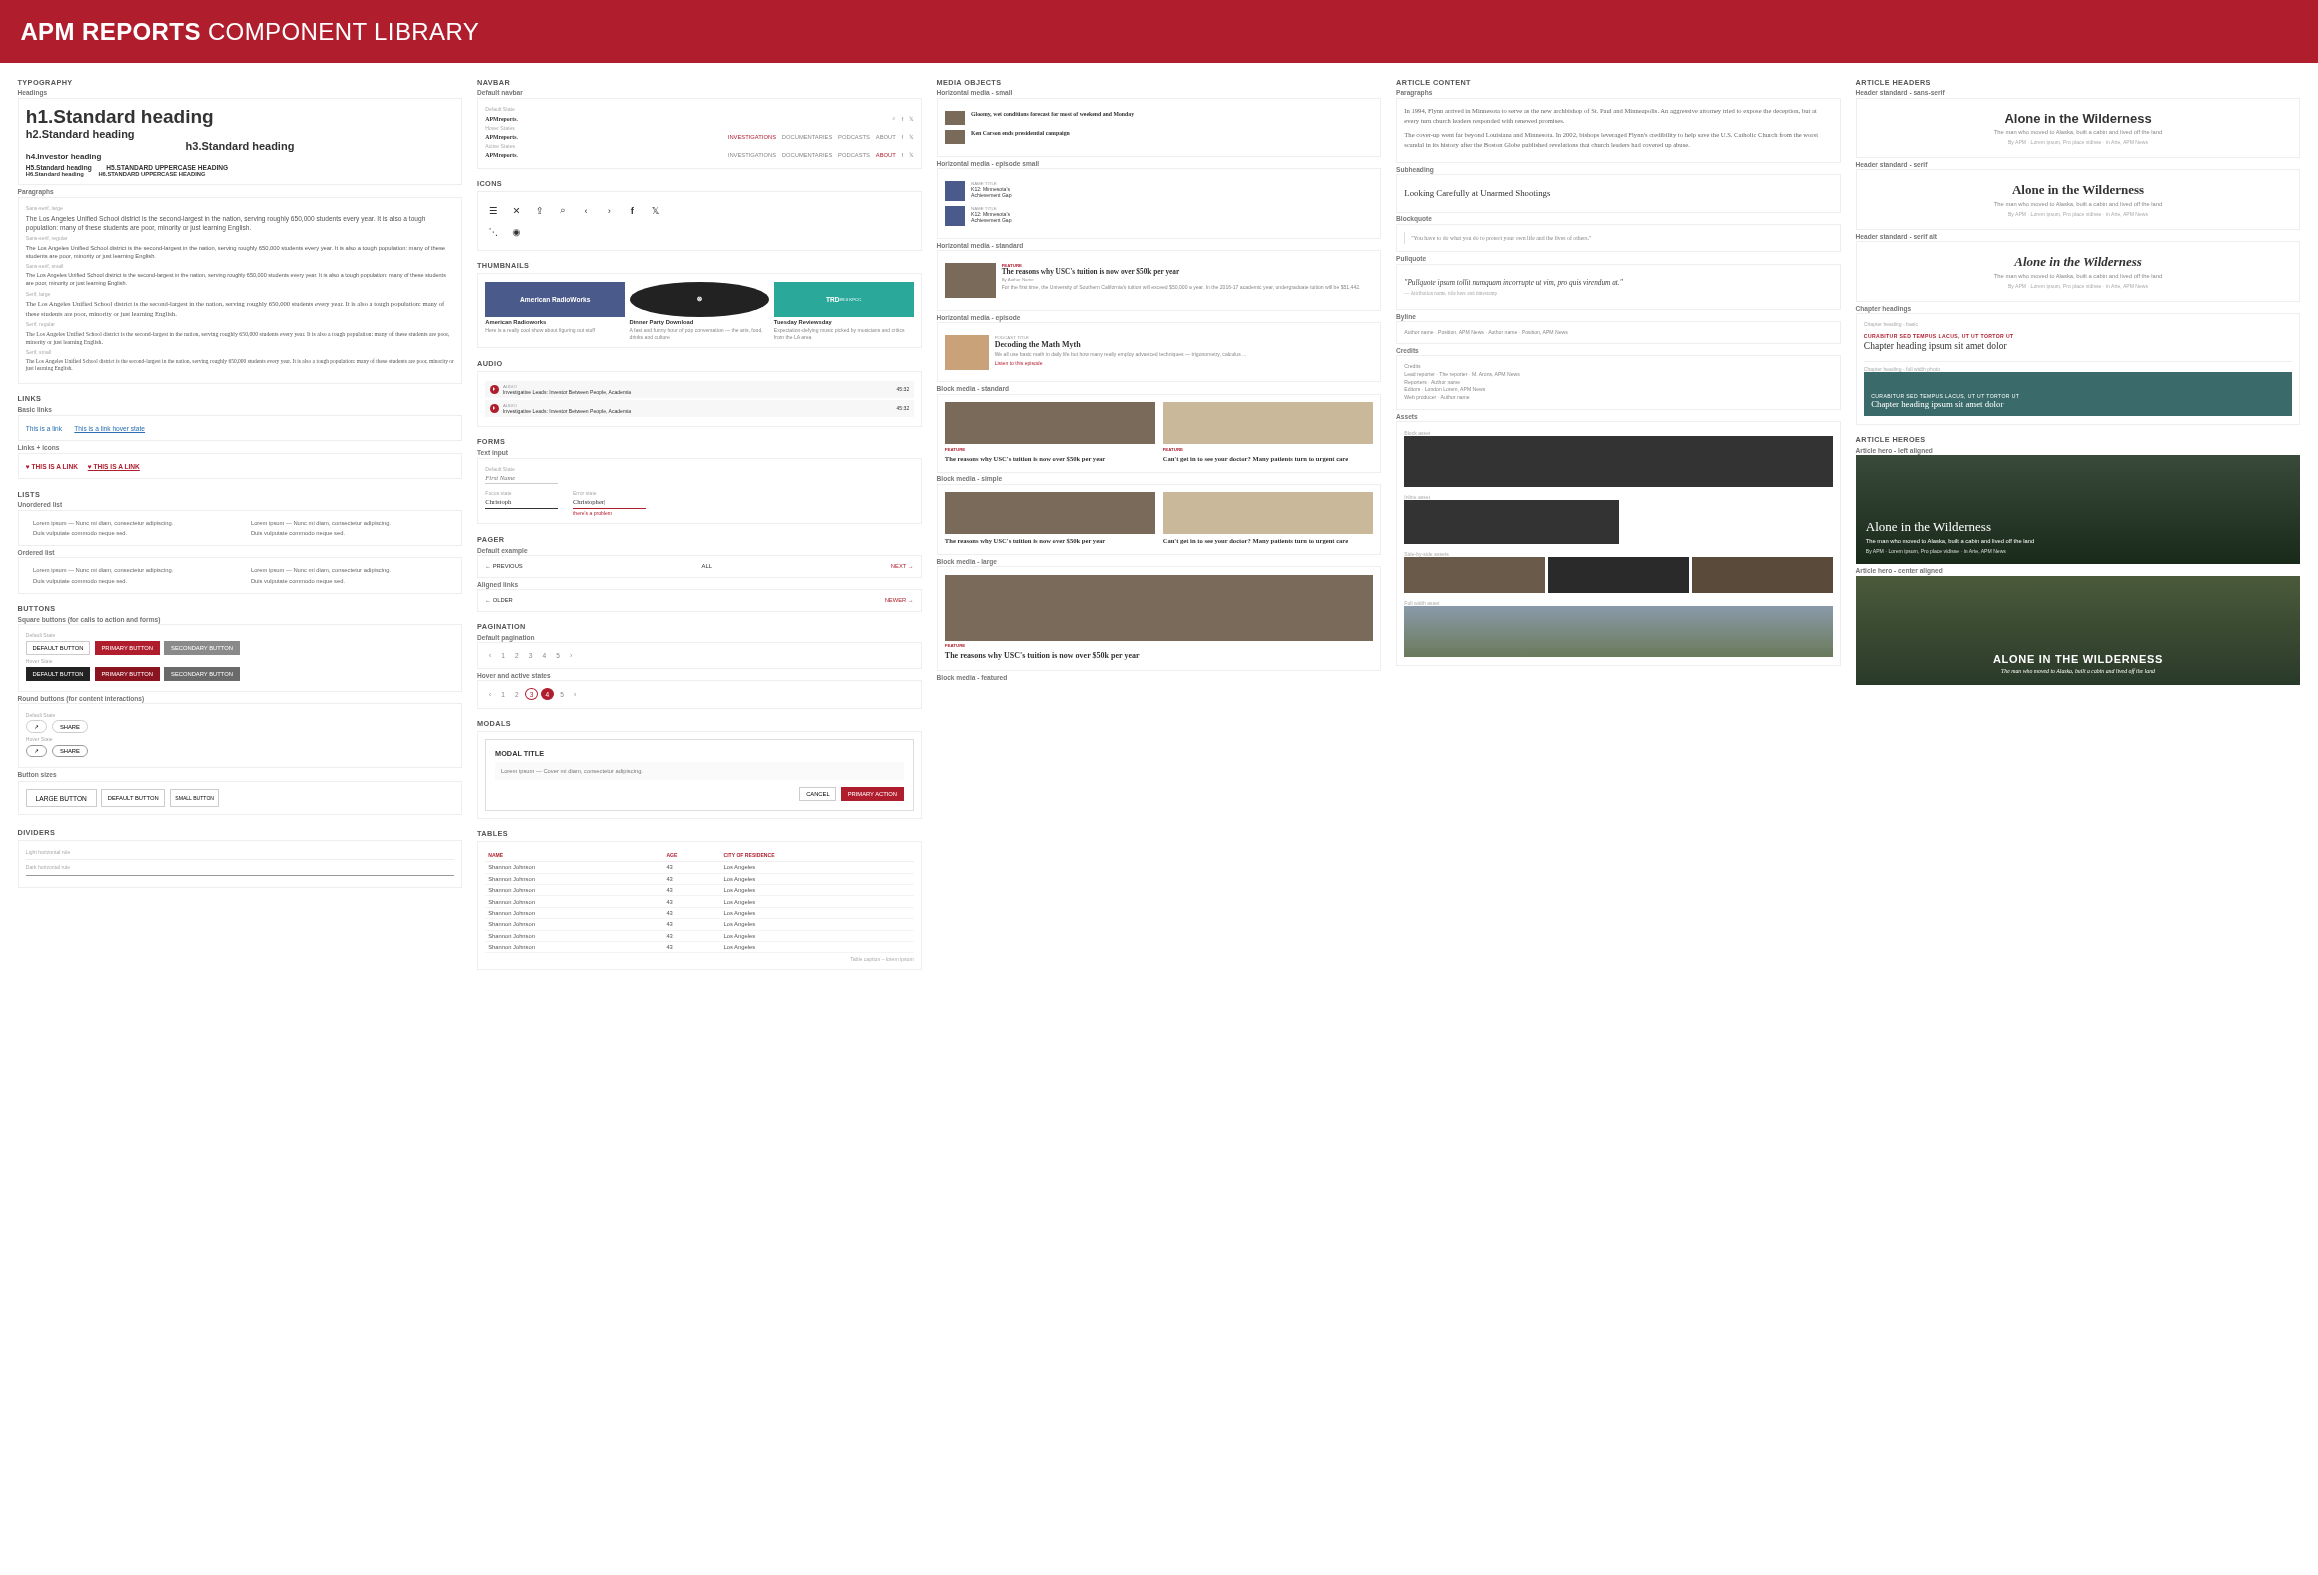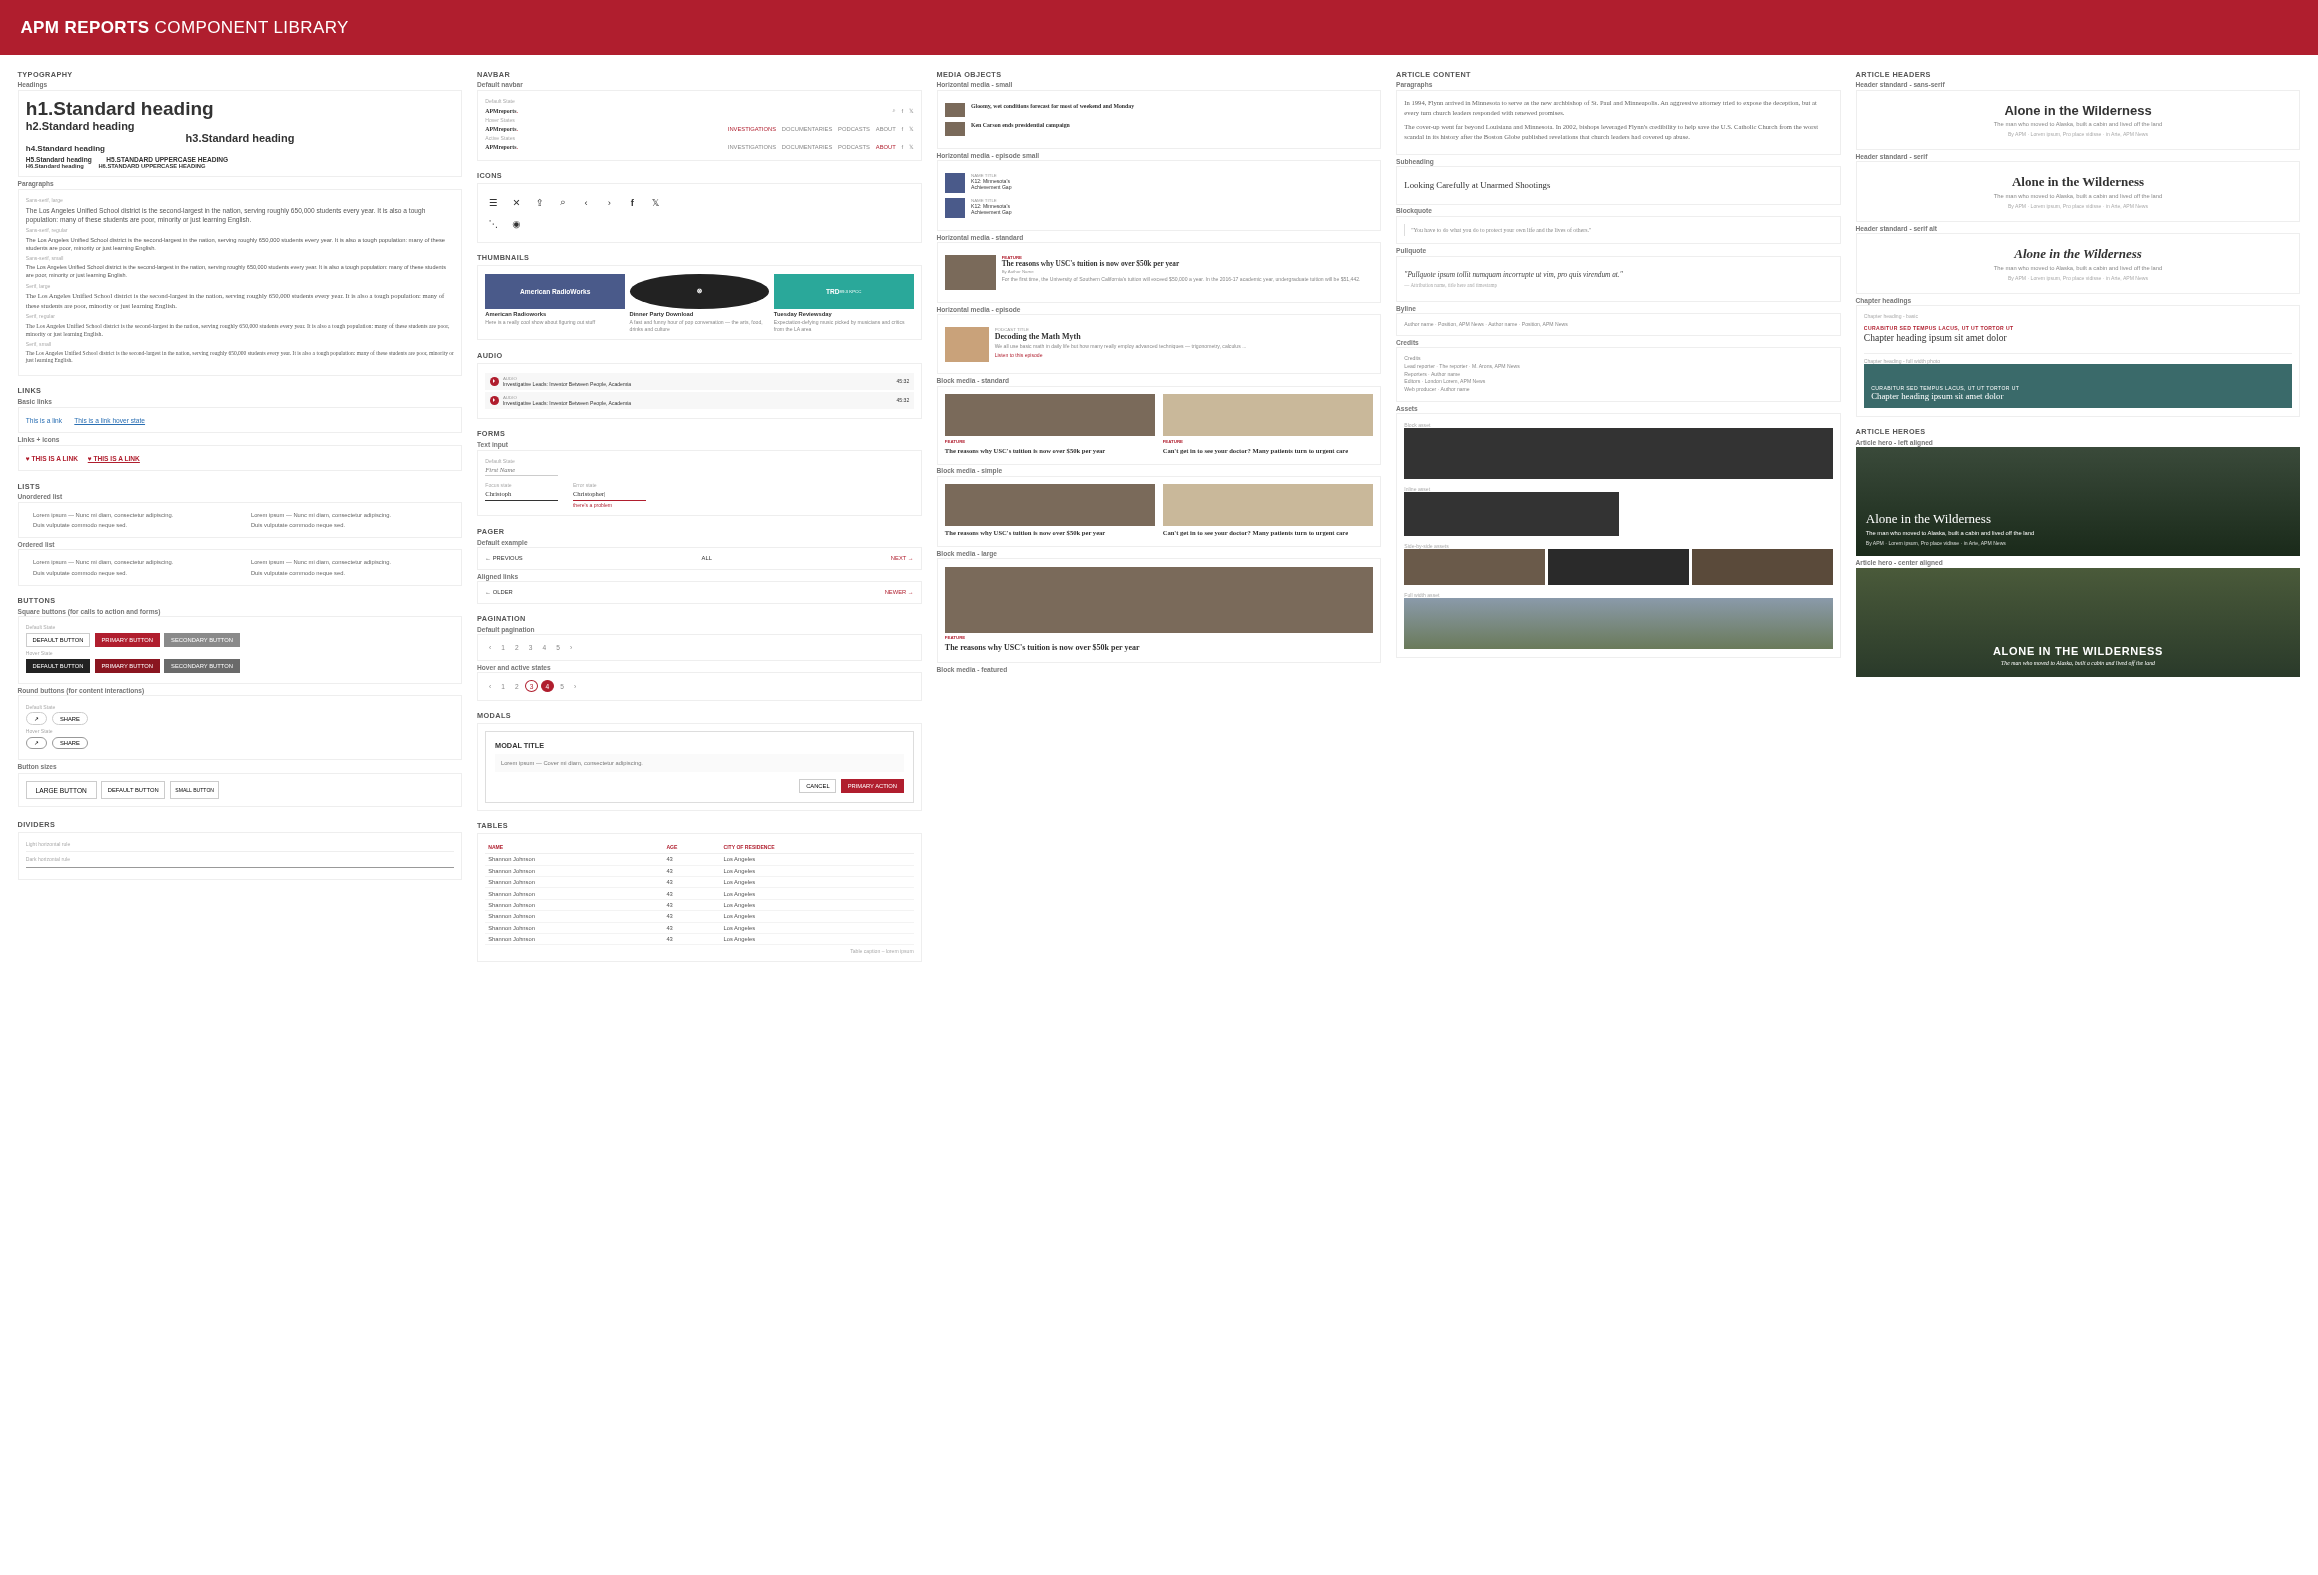--- a/index.html
+++ b/index.html
@@ -1,18 +1,18 @@
 <!DOCTYPE html>
 <html style="font-size:11.7px"><head>
 <meta charset="utf-8">
 <style>
   * { box-sizing: border-box; margin: 0; padding: 0; }
   body { font-family: -apple-system, BlinkMacSystemFont, "Segoe UI", Arial, sans-serif; background: #fff; color: #333; font-size: 8.8px; }
   .header { background: #b01e2e; color: #fff; padding: 17.5px 20.4px; }
-  .header-title { font-size: 17px; font-weight: 300; letter-spacing: 0.4px; }
+  .header-title { font-size: 24px; font-weight: 300; letter-spacing: 0.4px; }
   .header-title strong { font-weight: 700; }
   .grid { display: grid; grid-template-columns: repeat(5, 1fr); gap: 14.6px; padding: 14.6px 17.5px; }
   .col { display: flex; flex-direction: column; gap: 10.2px; }
   .section-title { font-size: 7.3px; font-weight: 700; color: #555; text-transform: uppercase; letter-spacing: 0.4px; margin-bottom: 2.9px; }
   .sub-label { font-size: 6.6px; color: #777; margin: 2.9px 0 1.5px; font-weight: 600; }
   .panel { background: #fff; border: 0.7px solid #eee; padding: 7.3px; }
   
   .h1 { font-size: 19px; font-weight: 700; }
   .h2 { font-size: 11px; font-weight: 700; }
   .h3 { font-size: 11px; font-weight: 700; text-align: center; }
@@ -148,21 +148,21 @@
 <div class="grid">
 
   <div class="col">
     <div>
       <div class="section-title">TYPOGRAPHY</div>
       <div class="sub-label">Headings</div>
       <div class="panel">
         <div class="h1">h1.Standard heading</div>
         <div class="h2">h2.Standard heading</div>
         <div class="h3">h3.Standard heading</div>
-        <div class="h4">h4.Standard heading</div>
+        <div class="h4">h4.Investor heading</div>
         <div style="display:flex;gap:14.6px;margin-top:2.9px">
           <div class="h5">H5.Standard heading</div>
           <div class="h5u">H5.STANDARD UPPERCASE HEADING</div>
         </div>
         <div style="display:flex;gap:14.6px">
           <div class="h5" style="font-size:5.8px">H6.Standard heading</div>
           <div class="h5u" style="font-size:5.8px">H6.STANDARD UPPERCASE HEADING</div>
         </div>
       </div>
       <div class="sub-label">Paragraphs</div>

